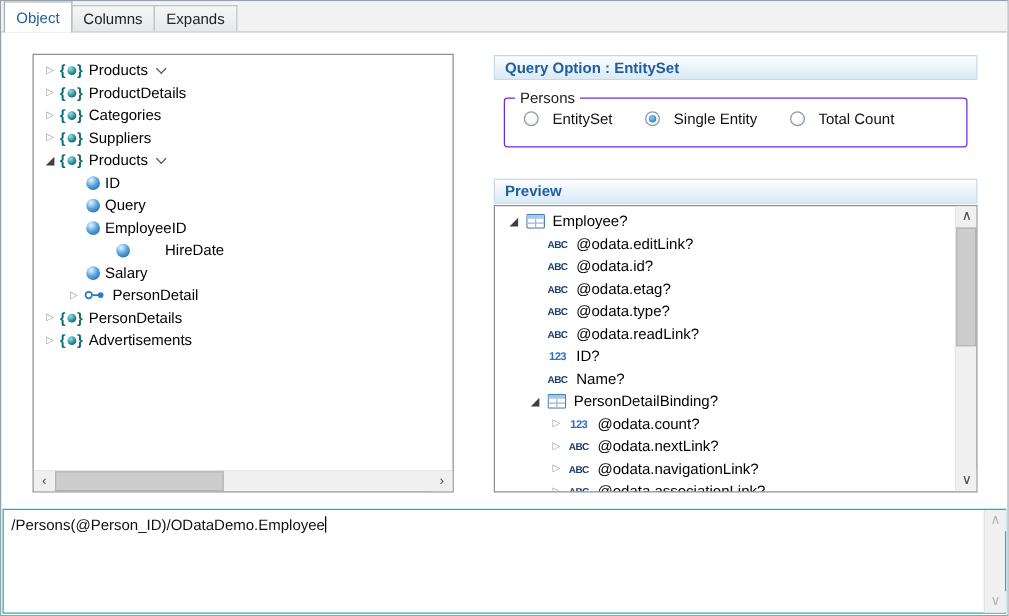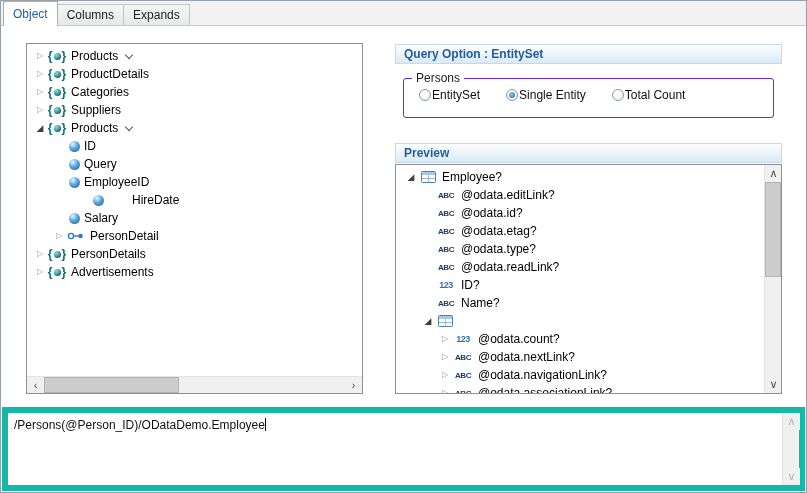--- a/index.html
+++ b/index.html
@@ -29,21 +29,21 @@
       color:var(--accent,#1f5d9e); font-weight:bold; display:flex; align-items:center;
       padding-left:8px; }
   #query-header   { left:394px; top:43px;  width:387px; }
   #preview-header { left:394px; top:142px; width:387px; }
 
   
   #persons-group { position:absolute; left:402px; top:70px; width:371px; height:47px;
                    border:1px solid #6d28d9; border-radius:3px; }
   #persons-group legend { margin-left:8px; padding:0 4px; font-size:12px; color:#222; }
   .radio-row { display:flex; align-items:center; gap:26px; padding:3px 0 0 15px; }
-  .radio-option { display:flex; align-items:center; gap:1px; cursor:default; }
+  .radio-option { display:flex; align-items:center; gap:11px; cursor:default; }
   .radio { width:12px; height:12px; border-radius:50%; border:1px solid #8d98a3;
            background:radial-gradient(circle at 40% 35%, #ffffff 30%, #e6eaee 90%);
            display:inline-flex; align-items:center; justify-content:center; }
   .radio .dot { width:6px; height:6px; border-radius:50%;
                 background:radial-gradient(circle at 40% 35%, #7cc5ea 10%, #2f7cb8 80%); }
 
   
   .tree { position:absolute; left:0; top:0; right:0; bottom:0; overflow:hidden; padding-top:3px; }
   #preview-tree { right:17px; }
   .tree-row { height:18px; display:flex; align-items:center; white-space:nowrap; }
@@ -77,21 +77,21 @@
   .hscroll .thumb { position:absolute; left:0; top:0; bottom:0; width:135px;
       background:#cdcdcd; border:1px solid #b3b3b3; }
   .vscroll { position:absolute; top:0; bottom:0; right:0; width:17px; background:#f0f0f0;
       border-left:1px solid #e4e4e4; display:flex; flex-direction:column; }
   .vscroll .track { flex:1; position:relative; background:#f0f0f0; }
   .vscroll .thumb { position:absolute; top:0; left:0; right:0; height:95px;
       background:#cdcdcd; border:1px solid #b3b3b3; }
 
   
   #query-editor { position:absolute; left:1px; right:1px; top:406px; bottom:1px;
-      border:6px solid #14b8a6; background:#fff; }
+      border:1px solid #14b8a6; background:#fff; }
   #query-text-wrap { position:absolute; left:6px; top:5px; right:22px; white-space:nowrap; }
   .caret { display:inline-block; width:1px; height:13px; background:#000; vertical-align:-2px; }
 </style>
 </head>
 <body>
 
 <div class="window">
 
   <div class="tabstrip" id="tabstrip">
       <div class="tab active">Object</div>
@@ -292,20 +292,21 @@
         <div class="tree-row" style="padding-left: 25px;">
           <span class="expander expanded">◢</span>
           <span class="tree-icon icon-table">
             <svg width="15" height="12" viewBox="0 0 15 12">
               <rect x="0.5" y="0.5" width="14" height="11" rx="1" fill="#ffffff" stroke="#4a7fae"></rect>
               <rect x="1" y="1" width="13" height="3" fill="#a8c8e8"></rect>
               <line x1="7.5" y1="4" x2="7.5" y2="11.5" stroke="#9bb7d4"></line>
               <line x1="1" y1="7.5" x2="14" y2="7.5" stroke="#9bb7d4"></line>
             </svg>
           </span>
+          <span class="tree-label">PersonDetailBinding?</span>
         </div>
         <div class="tree-row" style="padding-left: 42px;">
           <span class="expander">▷</span>
           <span class="tree-icon icon-num">123</span>
           <span class="tree-label">@odata.count?</span>
         </div>
         <div class="tree-row" style="padding-left: 42px;">
           <span class="expander">▷</span>
           <span class="tree-icon icon-abc">ABC</span>
           <span class="tree-label">@odata.nextLink?</span>

